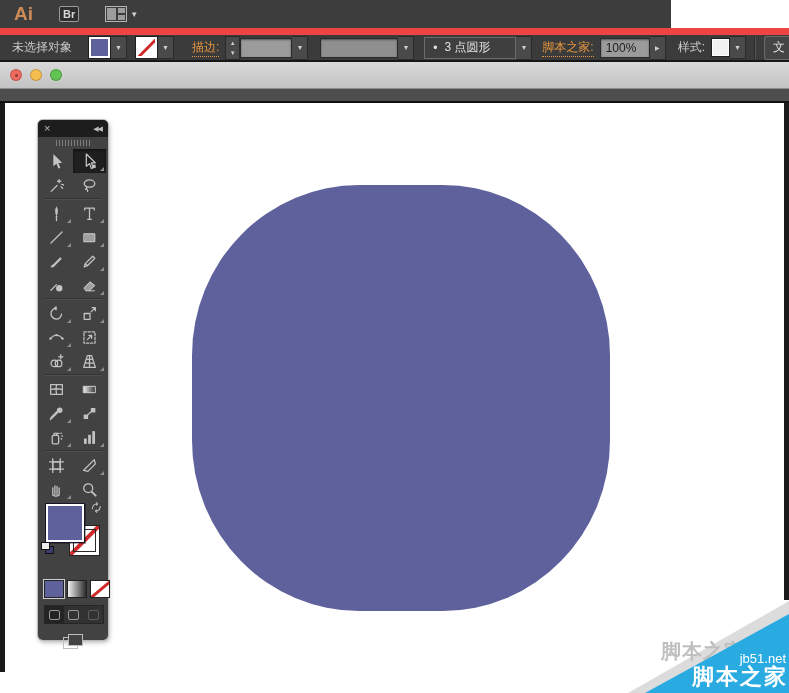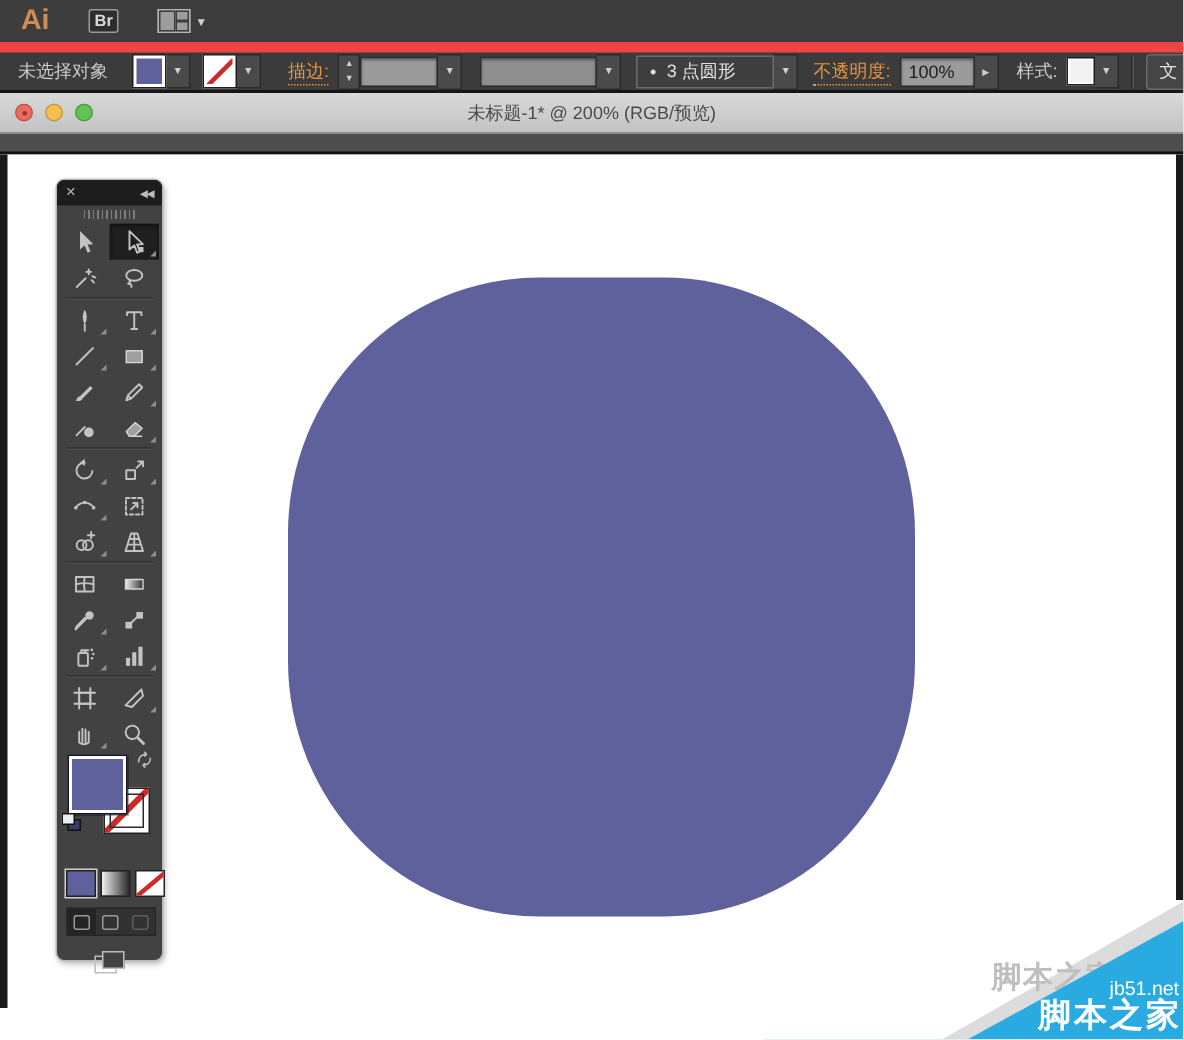--- a/index.html
+++ b/index.html
@@ -1,20 +1,20 @@
 <!DOCTYPE html>
 <html><head>
 <meta charset="utf-8">
 <style>
   html,body{margin:0;padding:0;background:#fff;}
   .stage{position:relative;width:789px;height:693px;overflow:hidden;
          font-family:"Liberation Sans",sans-serif;background:#fff;}
 
   
-  .menubar{position:absolute;left:0;top:0;width:789px;height:28px;background:#3d3d3d;
+  .menubar{position:absolute;left:0;top:0;width:671px;height:28px;background:#3d3d3d;
            display:flex;align-items:center;gap:26px;padding-left:14px;box-sizing:border-box;}
   .ai-logo{color:#cd8b57;font-size:19px;font-weight:700;letter-spacing:0;}
   .br-badge{color:#d9d9d9;font-size:11px;font-weight:700;border:1px solid #9a9a9a;
             border-radius:2px;padding:1px 3px;background:#2e2e2e;}
   .ws-switcher{display:flex;align-items:center;gap:3px;}
   .ws-icon{width:20px;height:14px;border:1px solid #b5b5b5;display:grid;
            grid-template-columns:11px 1fr;grid-template-rows:1fr 1fr;background:#7c7c7c;}
   .ws-icon i{border:1px solid #3d3d3d;background:#9d9d9d;}
   .ws-icon i:first-child{grid-row:1/3;}
   .dd-caret{color:#cfcfcf;font-size:8px;}
@@ -198,21 +198,21 @@
       </span>
 
     <span class="brush-dd">
       <span>•</span>
       <span>3 点圆形</span>
     </span>
     <span class="dd-btn" style="height:22px">
         <span>▼</span>
       </span>
 
-    <span class="orange-label">不透明度:</span>
+    <span class="orange-label">脚本之家:</span>
     <span class="field opacity">100%</span>
     <span class="dd-btn" style="height:22px">
         <span style="font-size:6px">▶</span>
       </span>
 
     <span class="gray-label">样式:</span>
     <span class="style-swatch"></span>
     <span class="dd-btn">
         <span>▼</span>
       </span>
@@ -222,21 +222,20 @@
       <span class="partial-btn">文</span>
     </span>
   </div>
 
   <div class="titlebar">
     <span class="traffic">
       <span class="light red"></span>
       <span class="light yellow"></span>
       <span class="light green"></span>
     </span>
-    <span class="doc-title">未标题-1* @ 200% (RGB/预览)</span>
   </div>
 
   <div class="docstrip"></div>
 
   <div class="canvas">
     <div class="edge-left"></div>
     <div class="edge-right"></div>
 
     <div class="drawn-shape" style="background: rgb(94, 97, 156);"></div>
 

